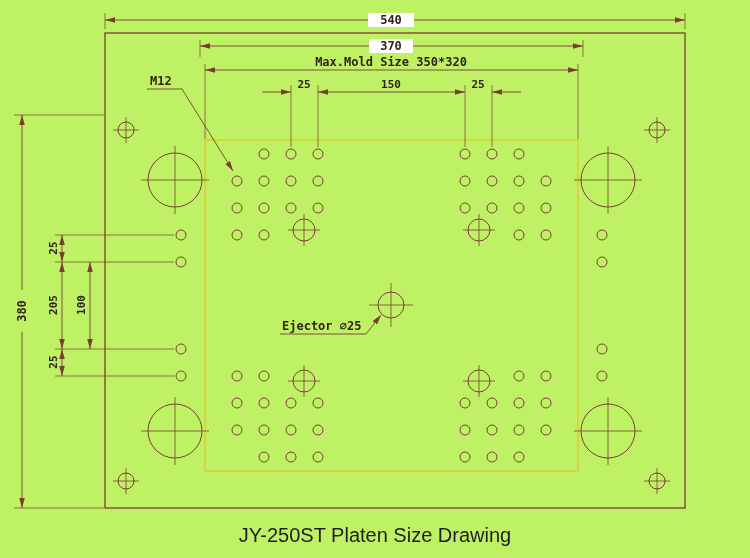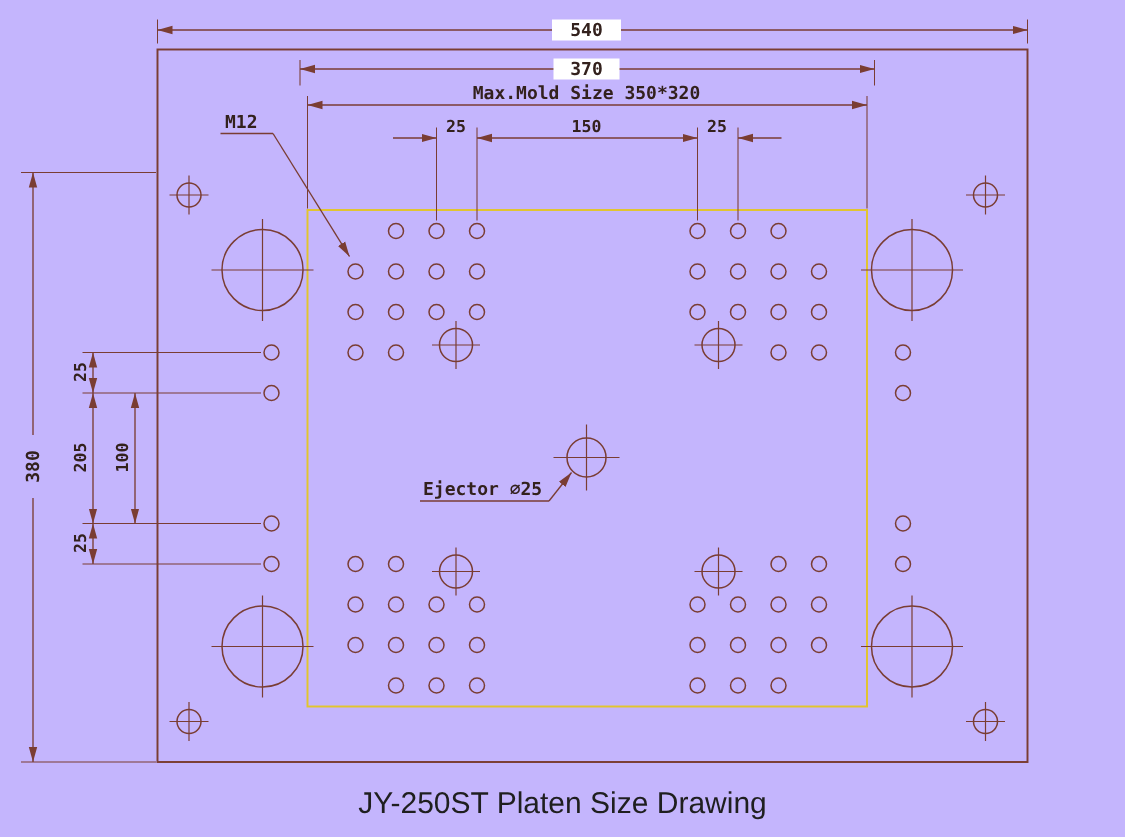--- a/index.html
+++ b/index.html
@@ -1,16 +1,16 @@
 <!DOCTYPE html>
 <html><head>
 <meta charset="utf-8">
 <style>
   html,body{margin:0;padding:0;background:#ffffff;}
-  .page{position:relative;width:750px;height:558px;background:#c4b5fd;overflow:hidden;
+  .page{position:relative;width:750px;height:558px;background:#bef264;overflow:hidden;
         font-family:"DejaVu Sans Mono", monospace;text-align:center;}
   svg{display:block}
   .ln{stroke:#7a3d33;stroke-width:1.3;fill:none}
   .hole{stroke:#7a3d33;stroke-width:1;fill:none}
   .cross{stroke:#7a3d33;stroke-width:0.8;fill:none}
   .yellow{stroke:#e2c52d;stroke-width:1.3;fill:none}
   .dim{stroke:#7a3d33;stroke-width:0.9;fill:none}
   .ext{stroke:#7a3d33;stroke-width:0.7;fill:none}
   .mask{fill:#ffffff;stroke:none}
   text.d{font:bold 12px "DejaVu Sans Mono", monospace;fill:#33211d}

